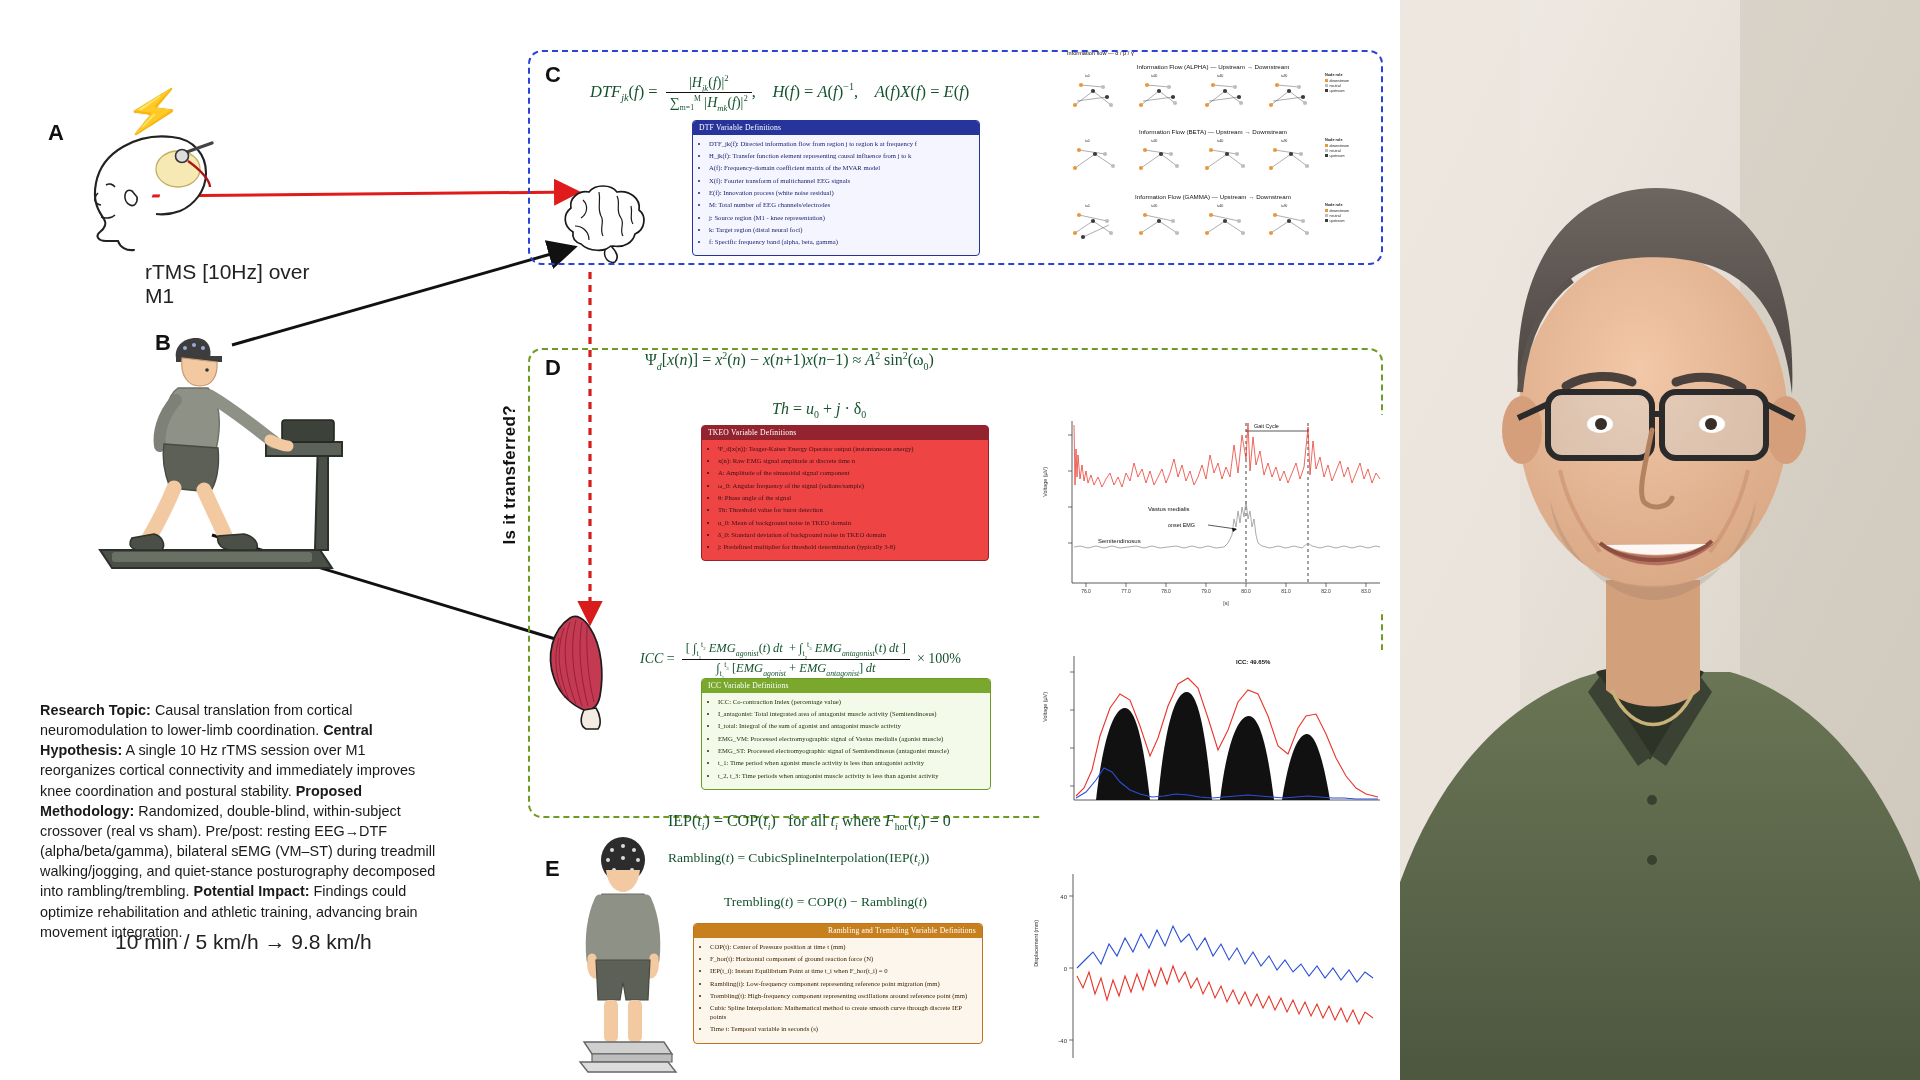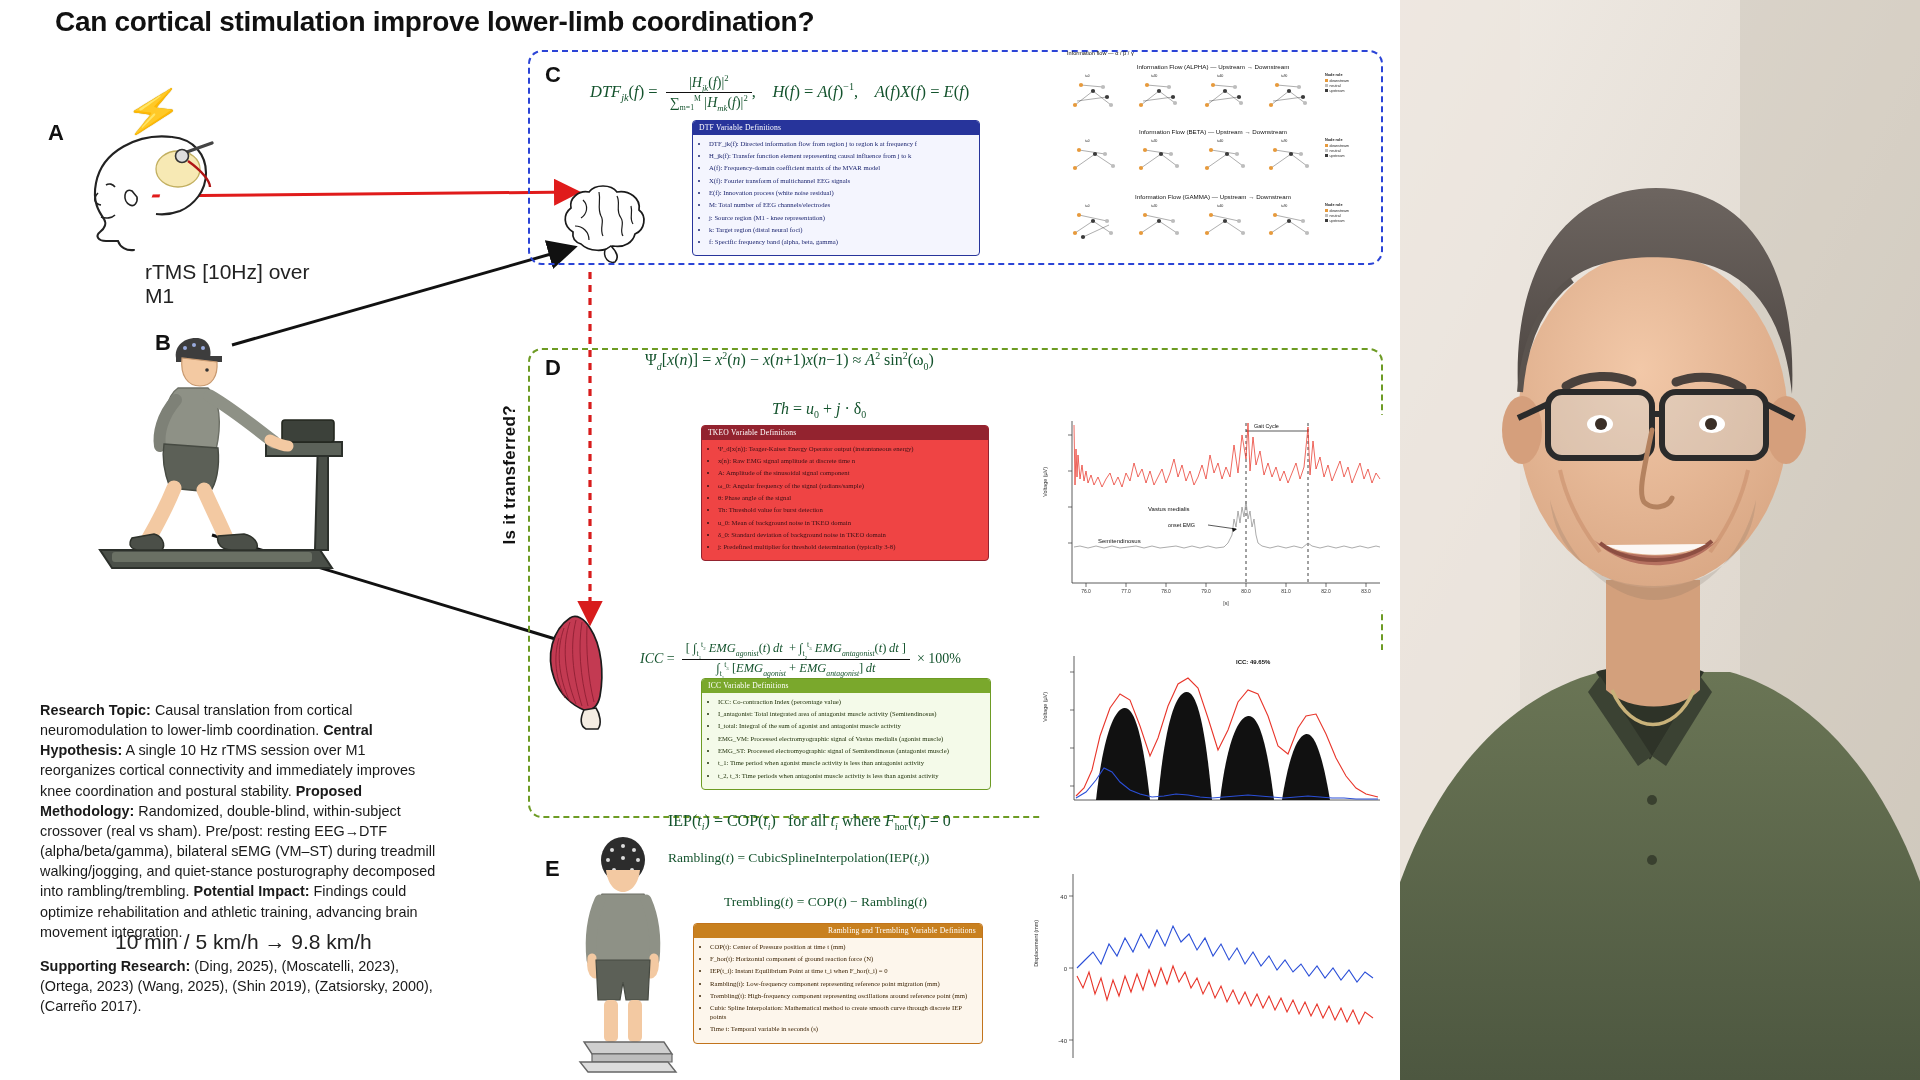--- a/index.html
+++ b/index.html
@@ -154,21 +154,20 @@
   }
 
   .muscle-wrap { position:absolute; }
   .brain-wrap { position:absolute; }
 </style>
 </head>
 <body>
 
 <div id="root">
 
-  <div class="poster-title">Can cortical stimulation improve lower-limb coordination?</div>
 
   <svg class="arrow-layer" width="1920" height="1080" viewBox="0 0 1920 1080">
     <defs>
       <marker id="ah-red" markerWidth="9" markerHeight="9" refX="7" refY="4.5" orient="auto">
         <path d="M0,0 L9,4.5 L0,9 z" fill="#e01b1b"></path>
       </marker>
       <marker id="ah-black" markerWidth="10" markerHeight="10" refX="8" refY="5" orient="auto">
         <path d="M0,0 L10,5 L0,10 z" fill="#111"></path>
       </marker>
       <marker id="ah-dred" markerWidth="8" markerHeight="8" refX="6" refY="4" orient="auto">
@@ -245,23 +244,20 @@
       <circle cx="115" cy="48" r="2" fill="#9ad"></circle>
       <circle cx="124" cy="45" r="2" fill="#9ad"></circle>
       <circle cx="133" cy="48" r="2" fill="#9ad"></circle>
     </svg>
     <div class="treadmill-label">10 min / 5 km/h → 9.8 km/h</div>
   </div>
 
   <div class="left-text">
     <p>
       <b>Research Topic:</b><span> Causal translation from cortical neuromodulation to lower-limb coordination. </span><b>Central Hypothesis:</b><span> A single 10 Hz rTMS session over M1 reorganizes cortical connectivity and immediately improves knee coordination and postural stability. </span><b>Proposed Methodology:</b><span> Randomized, double-blind, within-subject crossover (real vs sham). Pre/post: resting EEG→DTF (alpha/beta/gamma), bilateral sEMG (VM–ST) during treadmill walking/jogging, and quiet-stance posturography decomposed into rambling/trembling. </span><b>Potential Impact:</b><span> Findings could optimize rehabilitation and athletic training, advancing brain movement integration.</span>
-    </p>
-    <p>
-      <b>Supporting Research:</b><span> (Ding, 2025), (Moscatelli, 2023), (Ortega, 2023) (Wang, 2025), (Shin 2019), (Zatsiorsky, 2000), (Carreño 2017).</span>
     </p>
   </div>
 
   <div class="brain-wrap" style="left:555px; top:178px;">
     <svg width="96" height="90" viewBox="0 0 96 90">
       <path d="M18 54 C 8 48, 8 36, 16 30 C 14 20, 24 12, 34 14
                C 40 6, 56 6, 62 14 C 74 12, 86 20, 84 32
                C 92 38, 90 52, 80 56 C 78 64, 70 70, 58 68
                C 50 74, 34 74, 26 66 C 20 64, 17 60, 18 54 Z" fill="#fff" stroke="#1a1a1a" stroke-width="1.7"></path>
       <path d="M28 22 C 34 28, 32 36, 26 40" fill="none" stroke="#1a1a1a" stroke-width="1.2"></path>

